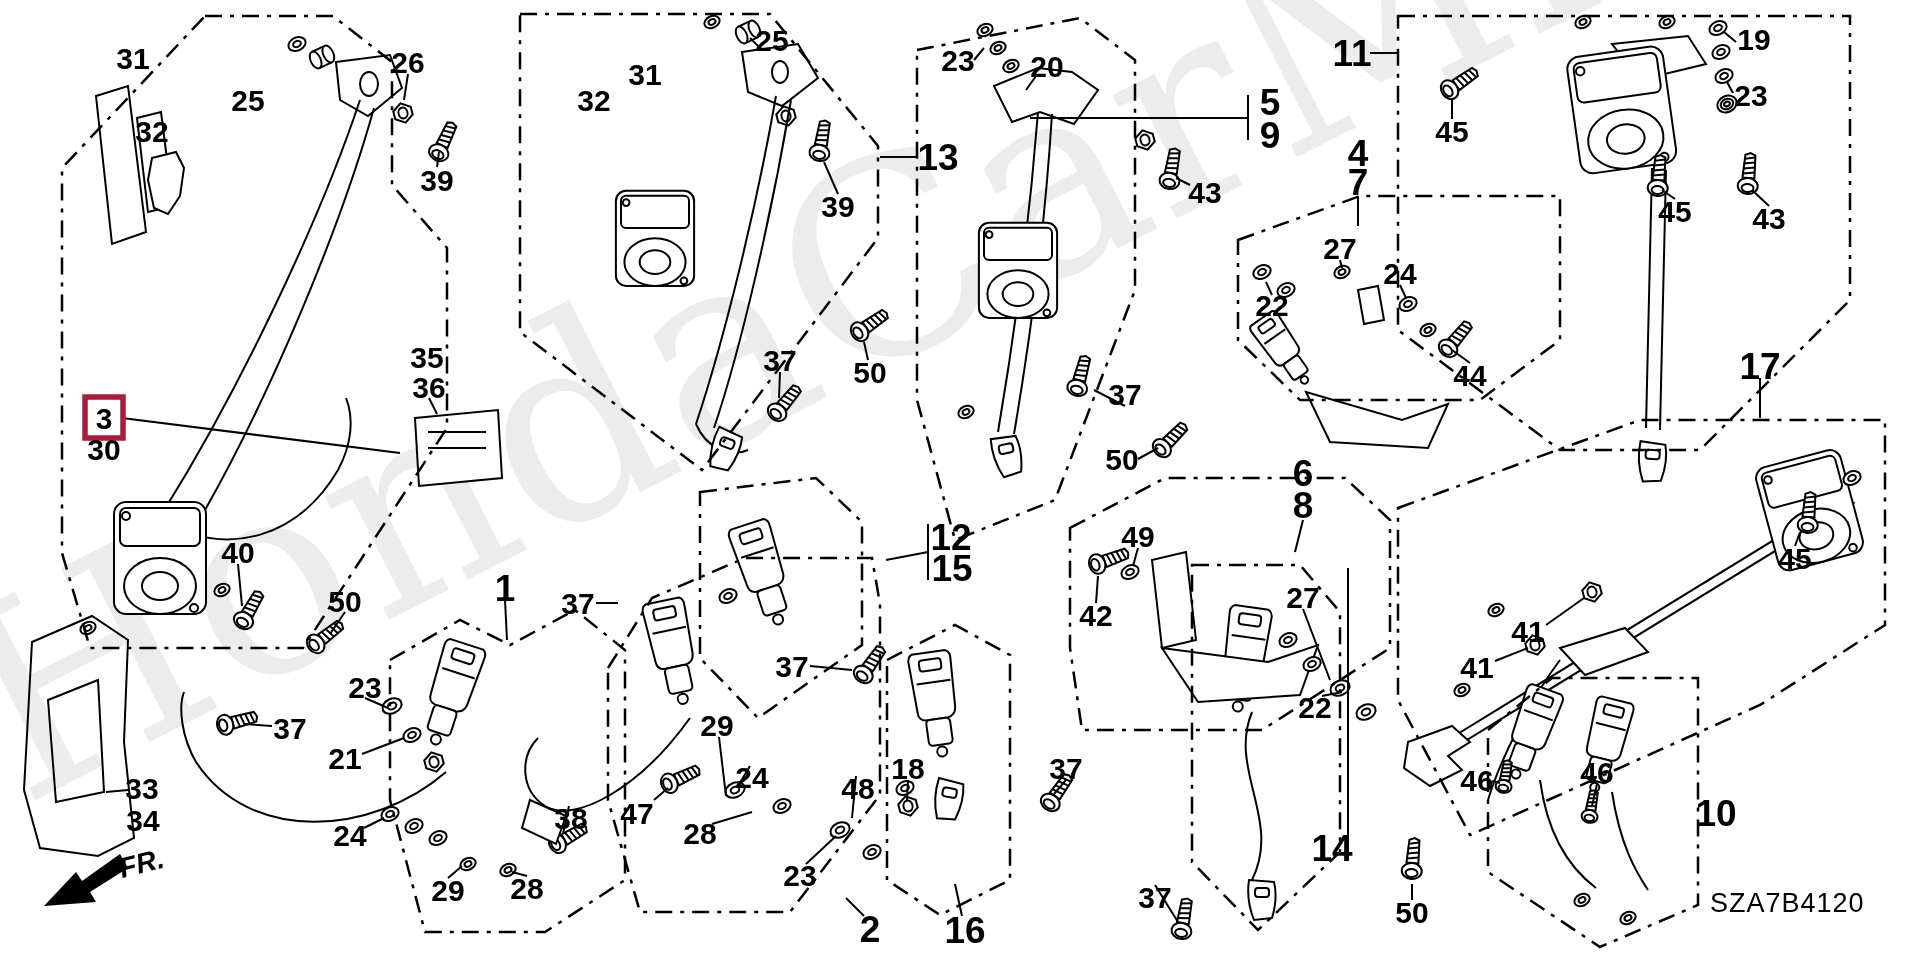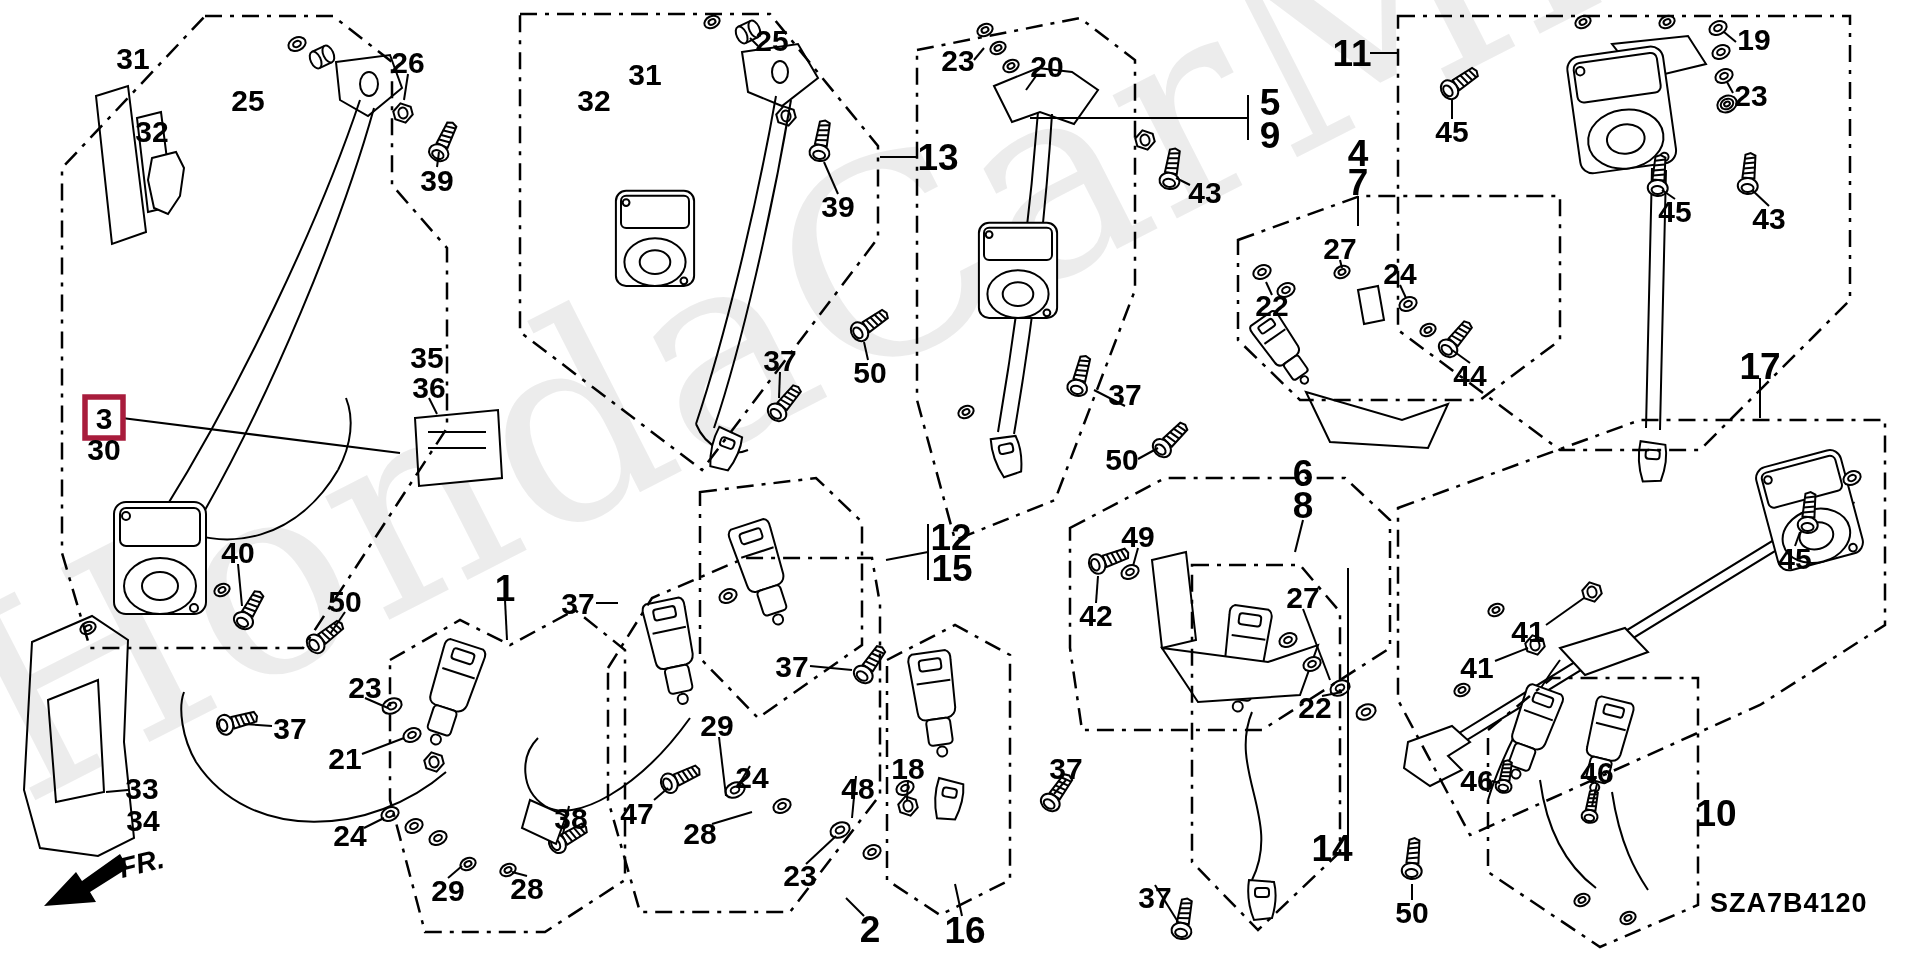--- a/index.html
+++ b/index.html
@@ -2,21 +2,21 @@
 <html><head>
 <meta charset="utf-8">
 <style>
   html,body{margin:0;padding:0;background:#fff;}
   .stage{position:relative;width:1920px;height:959px;background:#fff;overflow:hidden;
          font-family:"Liberation Sans",sans-serif;}
   .watermark{position:absolute;left:-20px;top:590px;transform:rotate(-27deg);
              transform-origin:left center;font-family:"DejaVu Serif",serif;
              font-size:268px;line-height:1;letter-spacing:3px;white-space:nowrap;
              color:rgba(0,0,0,0.075);pointer-events:none;user-select:none;}
-  .code{position:absolute;left:1710px;top:888px;font-size:27px;font-weight:700;
+  .code{position:absolute;left:1710px;top:888px;font-size:27px;font-weight:400;
         letter-spacing:1px;color:#000;}
   svg.art{position:absolute;left:0;top:0;}
   text.callout{font-family:"Liberation Sans",sans-serif;font-weight:700;fill:#000;}
 </style>
 </head>
 <body>
 
 <div class="stage">
   <div class="watermark">HondaCarMine.ru</div>
   <svg class="art" id="art" width="1920" height="959" viewBox="0 0 1920 959">

